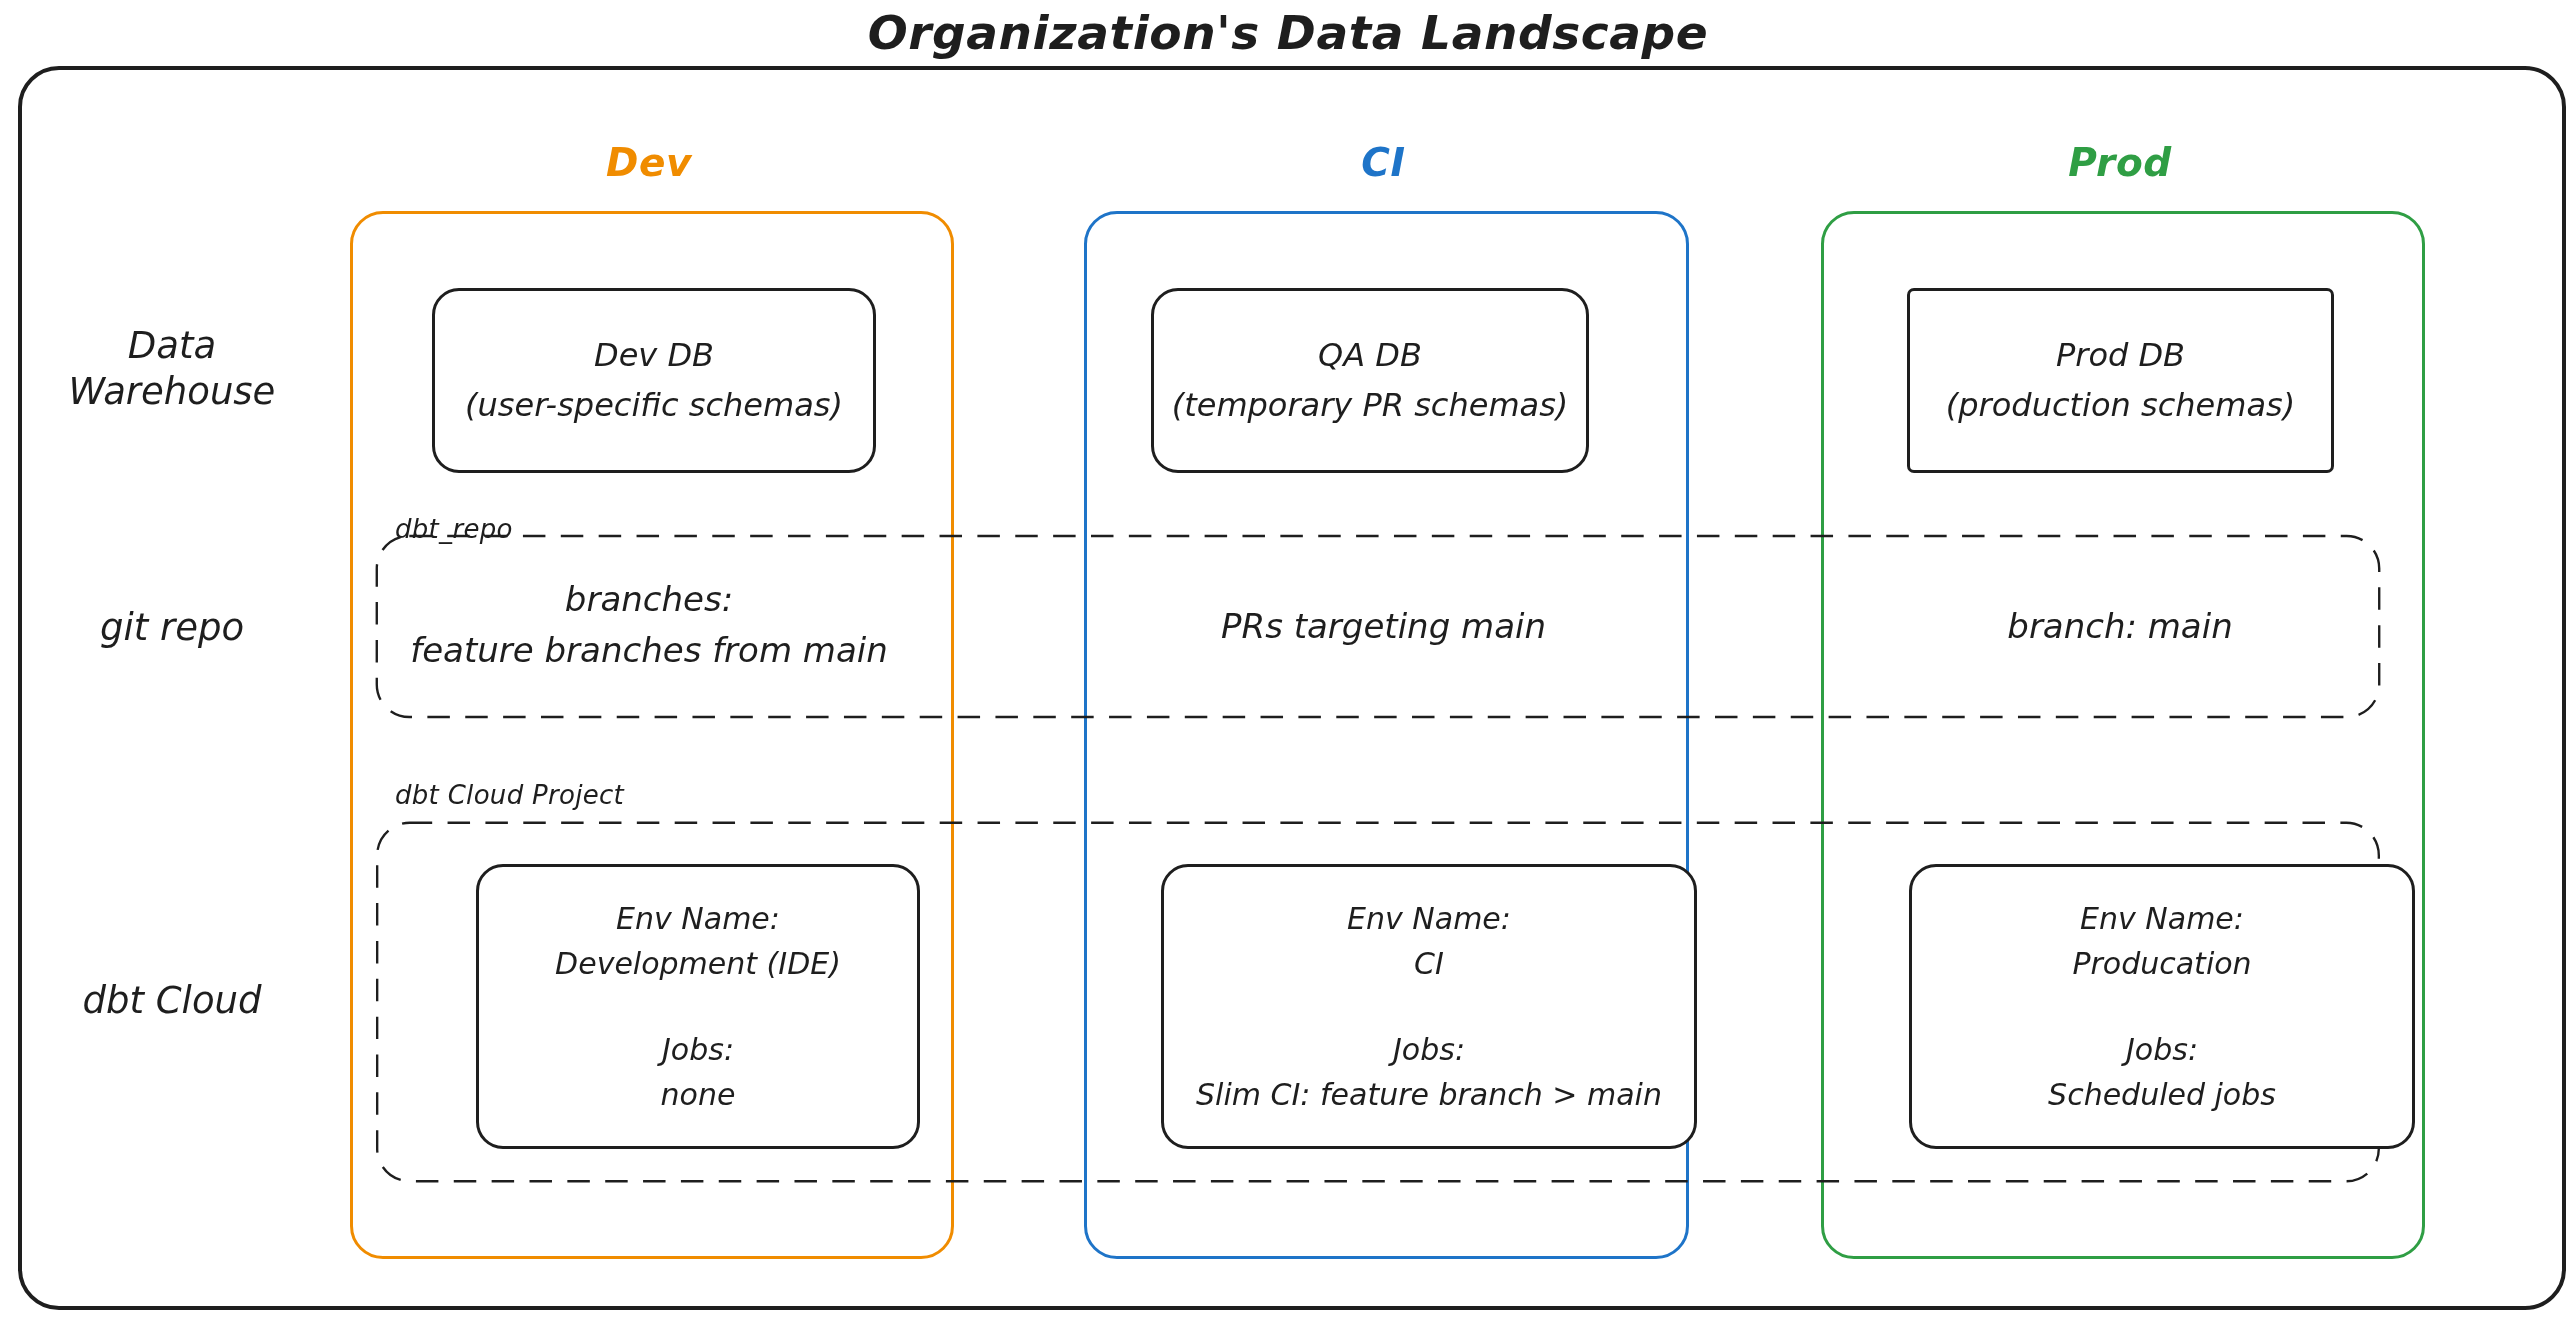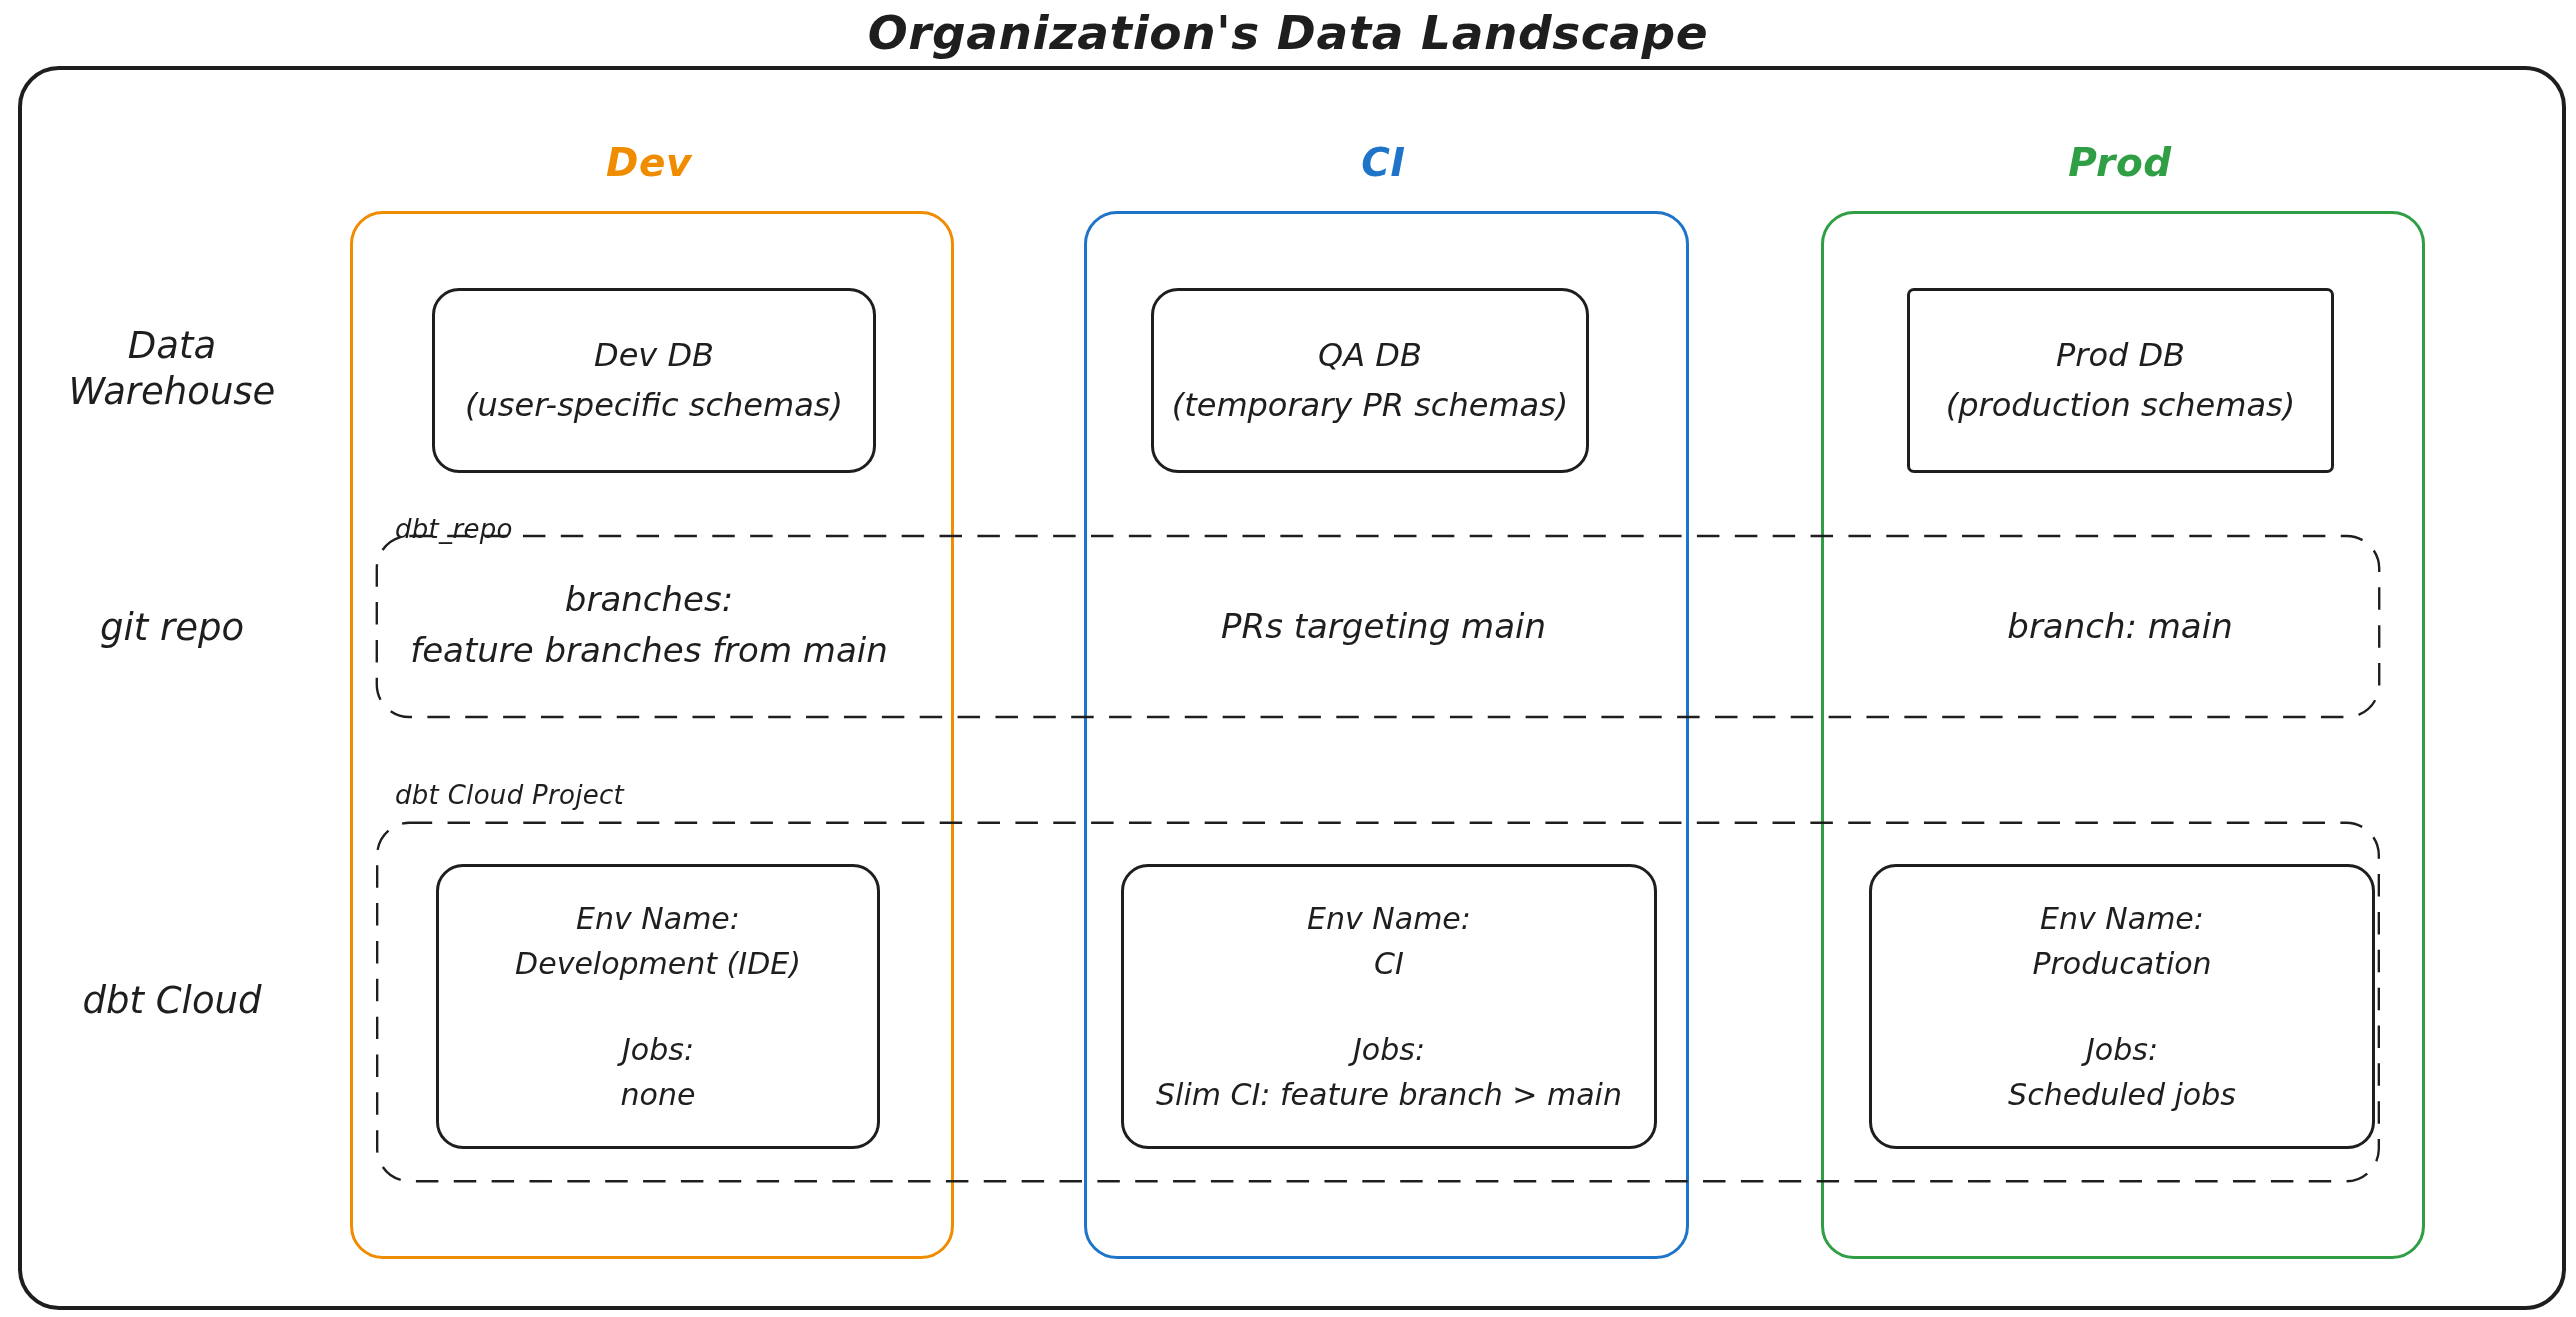--- a/index.html
+++ b/index.html
@@ -52,21 +52,21 @@
   .group-label.cloud{left:395px;top:780px;}
   .gittext{
     text-align:center;font-size:34px;line-height:1.5;
   }
   .gittext.dev{left:350px;width:598px;top:574px;}
   .gittext.ci{left:1084px;width:599px;top:601px;}
   .gittext.prod{left:1821px;width:598px;top:601px;}
   .envbox{
     top:864px;height:279px;border:3.6px solid var(--ink);border-radius:27px;background:#ffffff;
     display:flex;flex-direction:column;justify-content:center;align-items:center;
-    text-align:center;font-size:30px;line-height:1.5;white-space:nowrap;
+    text-align:center;font-size:30px;line-height:1.5;white-space:nowrap;margin-left:40px;
   }
   .envbox.dev{left:436px;width:438px;}
   .envbox.ci{left:1121px;width:530px;}
   .envbox.prod{left:1869px;width:500px;}
   .env-spacer{height:41px;}
   svg.dashed{display:block;}
 </style>
 </head>
 <body>
 

